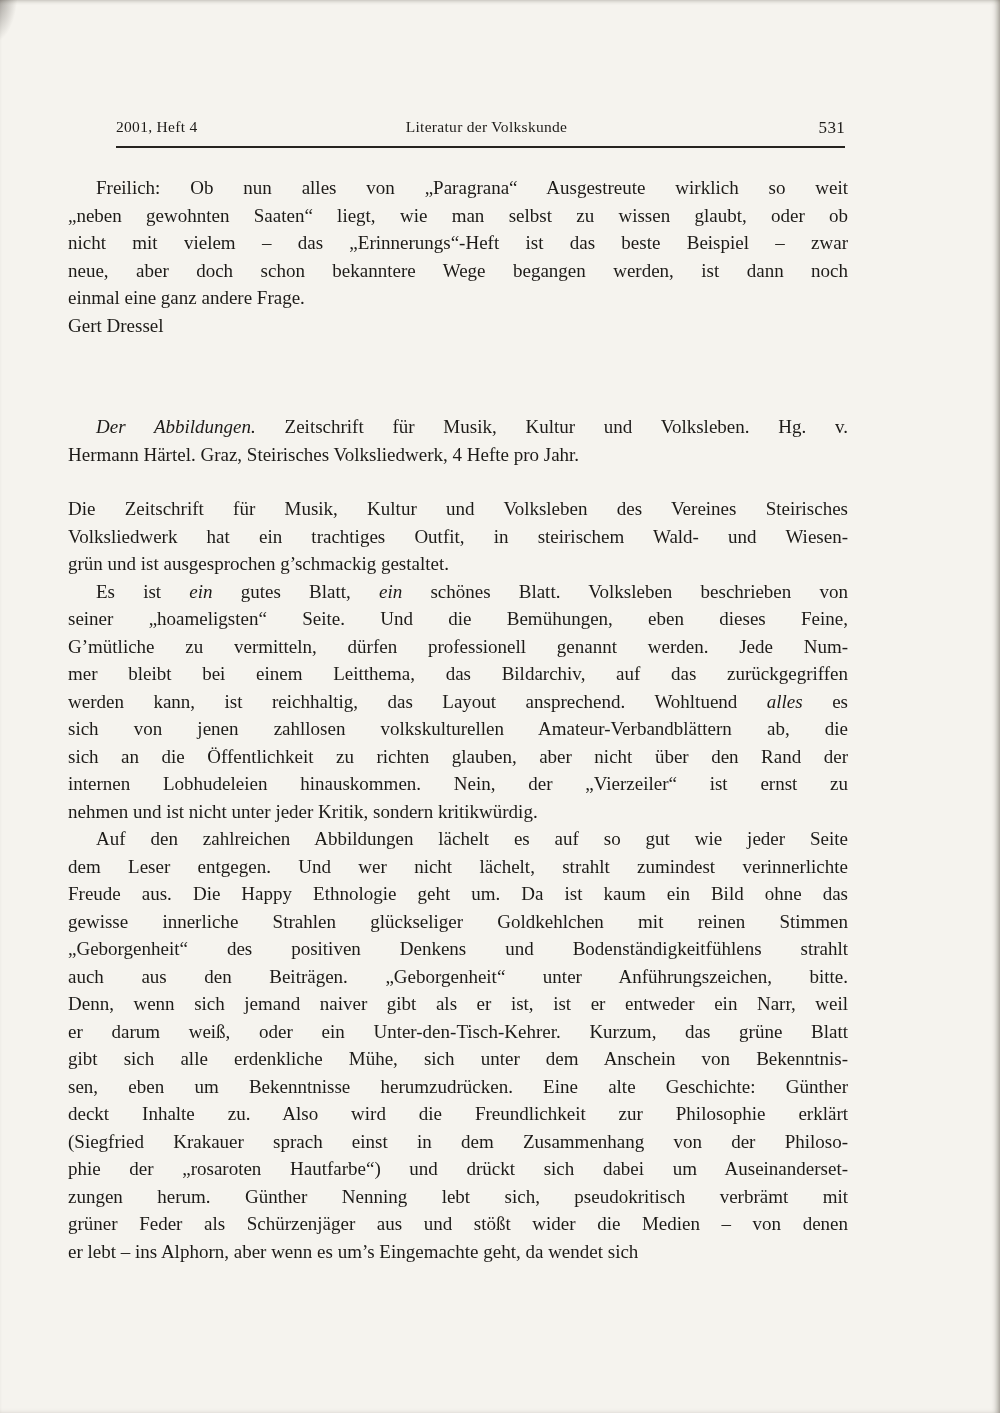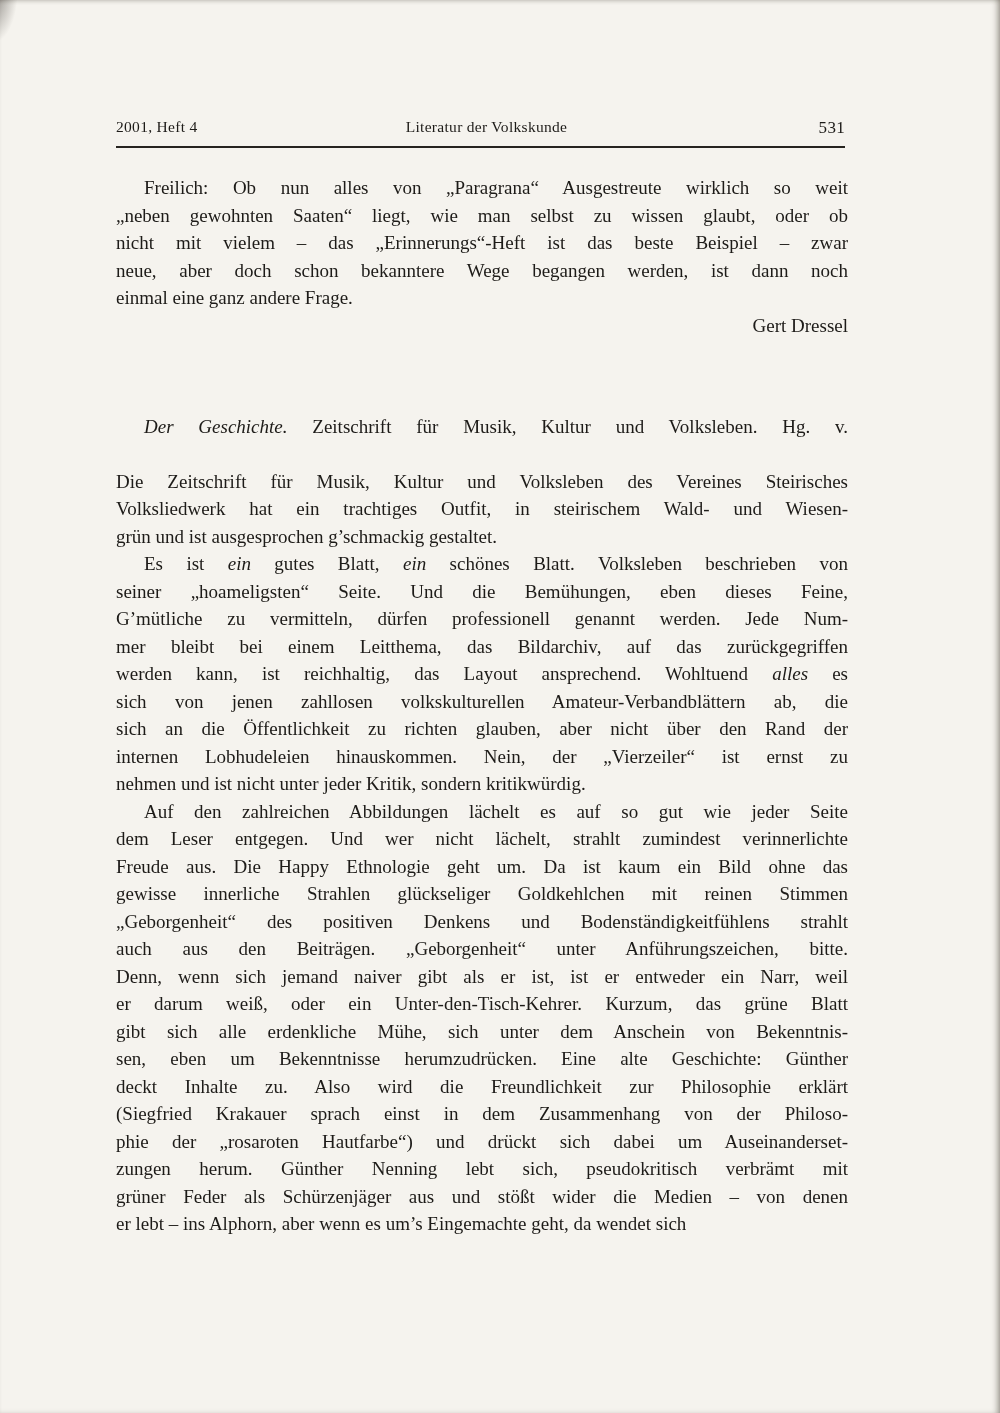--- a/index.html
+++ b/index.html
@@ -35,38 +35,38 @@
     letter-spacing: 0.3px;
   }
   .h-left  { position: absolute; left: 0;  top: 0; }
   .h-center{ position: absolute; left: 12px; right: 0; top: 0; text-align: center; }
   .h-right { position: absolute; right: 0; top: 0; font-size: 17px; text-align: center; }
   .rule {
     margin: 8px 155px 0 116px;
     border-top: 2px solid #26231f;
     height: 0;
   }
-  .content { margin: 0 152px 0 116px; }
+  .content { margin: 0 152px 0 68px; }
   .para { margin: 0; }
   .gap-rule    { margin-top: 26px; }
   .gap-section { margin-top: 74px; }
   .gap-small   { margin-top: 27px; }
   .line {
     font-size: 19px;
     line-height: 27.5px;
     text-align: justify;
     text-align-last: justify;
     white-space: normal;
   }
   .line.last   { text-align-last: left; }
   .line.indent { text-indent: 28px; }
   .signature {
     font-size: 19px;
     line-height: 27.5px;
-    text-align: right;
+    text-align: left;
   }
 </style>
 </head>
 <body>
 
 <div class="page">
   <div class="corner-artifact"></div>
 
   <div class="header">
     <span class="h-left">2001, Heft 4</span>
@@ -79,21 +79,22 @@
   <div class="content">
       <div class="para gap-rule">
         <div class="line indent">Freilich: Ob nun alles von „Paragrana“ Ausgestreute wirklich so weit</div>
         <div class="line">„neben gewohnten Saaten“ liegt, wie man selbst zu wissen glaubt, oder ob</div>
         <div class="line">nicht mit vielem – das „Erinnerungs“-Heft ist das beste Beispiel – zwar</div>
         <div class="line">neue, aber doch schon bekanntere Wege begangen werden, ist dann noch</div>
         <div class="line last">einmal eine ganz andere Frage.</div>
       </div>
       <div class="signature">Gert Dressel</div>
       <div class="para gap-section">
-        <div class="line indent"><i>Der Geschichte.</i> Zeitschrift für Musik, Kultur und Volksleben. Hg. v.</div>
+        <div class="line indent"><i>Der Abbildungen.</i> Zeitschrift für Musik, Kultur und Volksleben. Hg. v.</div>
+        <div class="line last">Hermann Härtel. Graz, Steirisches Volksliedwerk, 4 Hefte pro Jahr.</div>
       </div>
       <div class="para gap-small">
         <div class="line">Die Zeitschrift für Musik, Kultur und Volksleben des Vereines Steirisches</div>
         <div class="line">Volksliedwerk hat ein trachtiges Outfit, in steirischem Wald- und Wiesen-</div>
         <div class="line last">grün und ist ausgesprochen g’schmackig gestaltet.</div>
       </div>
       <div class="para">
         <div class="line indent">Es ist <i>ein</i> gutes Blatt, <i>ein</i> schönes Blatt. Volksleben beschrieben von</div>
         <div class="line">seiner „hoameligsten“ Seite. Und die Bemühungen, eben dieses Feine,</div>
         <div class="line">G’mütliche zu vermitteln, dürfen professionell genannt werden. Jede Num-</div>

